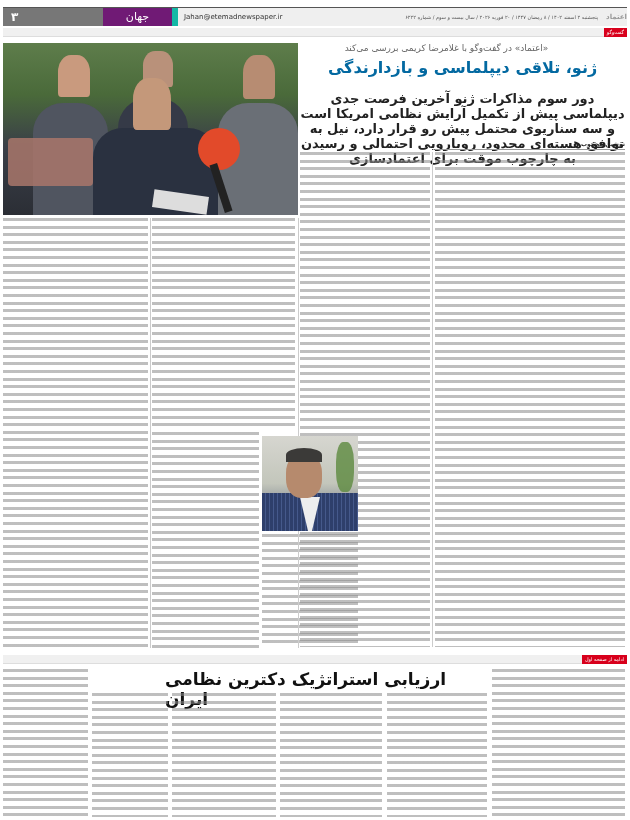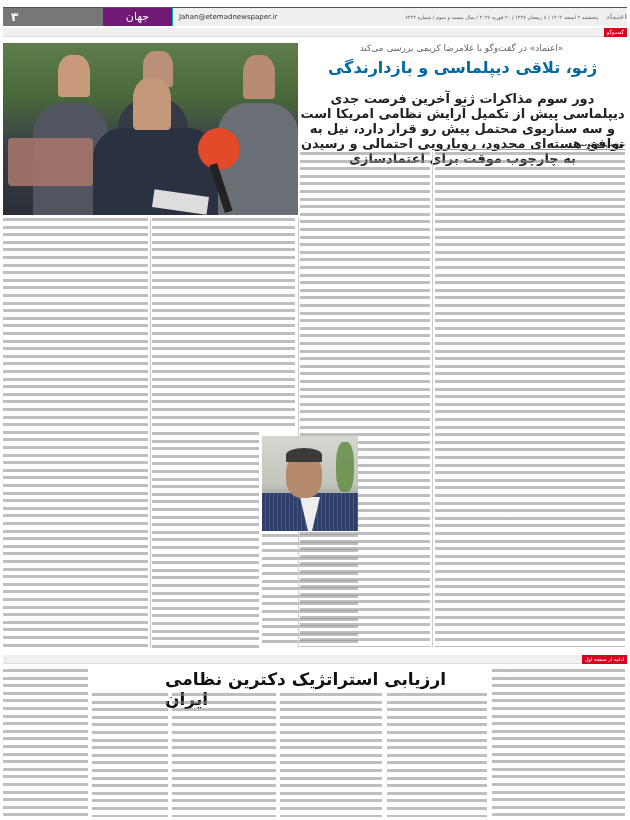--- a/index.html
+++ b/index.html
@@ -3,29 +3,29 @@
   <meta charset="utf-8">
   <style>
     * { box-sizing: border-box; margin: 0; padding: 0; }
     html, body { width: 630px; height: 820px; background: #fff; overflow: hidden; }
     body { font-family: "DejaVu Sans", sans-serif; color: #222; position: relative; direction: rtl; }
 
     
     .masthead { position: absolute; top: 7px; left: 3px; width: 624px; height: 19px; display: flex; direction: ltr; border-top: 1px solid #555; }
     .page-num { width: 100px; background: #777; color: #fff; font-size: 12px; font-weight: bold; padding-left: 8px; line-height: 18px; }
     .section-name { width: 69px; background: #701a75; color: #fff; font-size: 11px; text-align: center; line-height: 18px; }
-    .email { flex: 1; background: #efefef; font-size: 7px; line-height: 18px; padding-left: 6px; color: #333; border-left: 1px solid #14b8a6; }
+    .email { flex: 1; background: #efefef; font-size: 7px; line-height: 18px; padding-left: 6px; color: #333; border-left: 6px solid #14b8a6; }
     .dateline { direction: rtl; width: 280px; background: #efefef; font-size: 5px; line-height: 18px; padding-right: 0; color: #555; display: flex; gap: 8px; }
     .logo { font-size: 7px; color: #999; font-weight: bold; }
 
     .subbar { position: absolute; top: 28px; left: 3px; width: 624px; height: 9px; background: #f0f0f0; border-bottom: 1px solid #ddd; }
     .tag { position: absolute; right: 0; top: 0; height: 9px; background: #d8001c; color: #fff; font-size: 5px; line-height: 9px; padding: 0 3px; }
 
     
-    .kicker { position: absolute; top: 43px; left: 299px; width: 325px; text-align: center; font-size: 9px; color: #666; }
+    .kicker { position: absolute; top: 43px; left: 284px; width: 325px; text-align: center; font-size: 9px; color: #666; }
     .headline { position: absolute; top: 58px; left: 300px; width: 325px; text-align: center; font-size: 16px; font-weight: bold; color: #0369a1; }
     .lede { position: absolute; top: 91px; left: 300px; width: 325px; text-align: center; font-size: 13px; font-weight: bold; line-height: 15px; color: #222; }
 
     
     .photo { position: absolute; top: 43px; left: 3px; width: 295px; height: 172px; background: linear-gradient(180deg, #5e7d4b 0%, #4a6a3a 30%, #3a3f48 60%, #2b2e35 100%); overflow: hidden; }
     .photo .p { position: absolute; border-radius: 40% 40% 10% 10%; }
     .photo .suit { position: absolute; background: #2c3340; border-radius: 30px 30px 0 0; }
     .photo .mic { position: absolute; left: 195px; top: 85px; width: 42px; height: 42px; border-radius: 50%; background: #e24a2a; }
     .photo .micstick { position: absolute; left: 214px; top: 120px; width: 8px; height: 50px; background: #222; transform: rotate(-18deg); }
     .photo .phone { position: absolute; left: 5px; top: 95px; width: 85px; height: 48px; background: #a9776b; border-radius: 4px; opacity: .85; }

